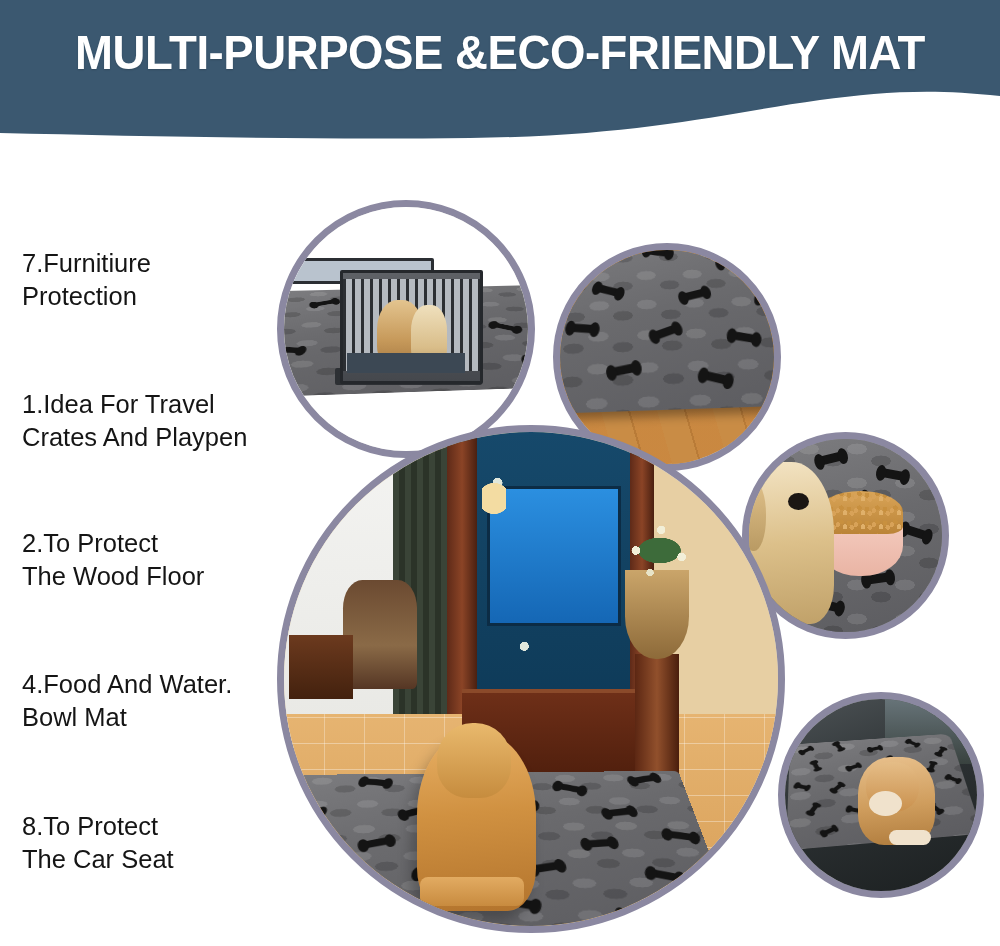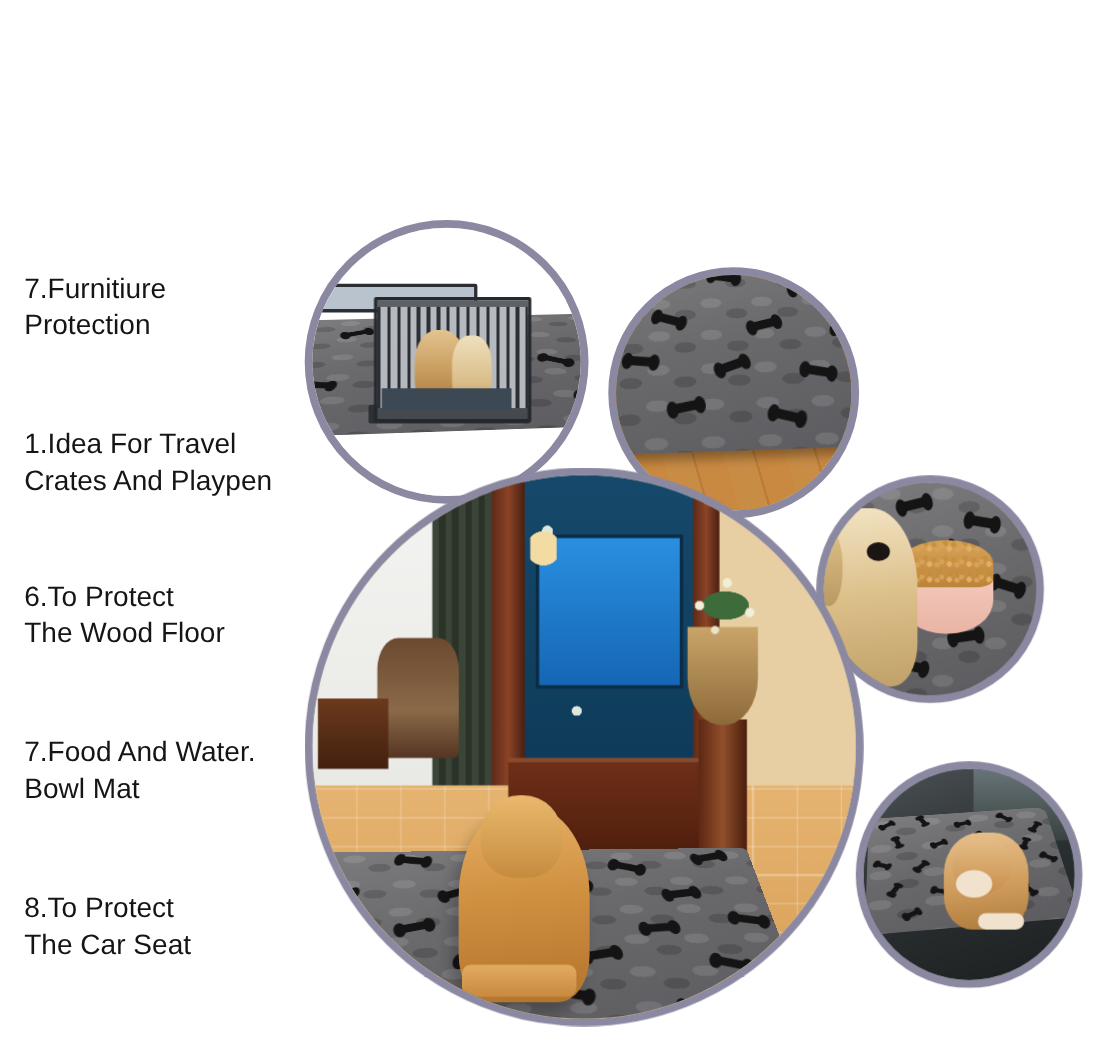--- a/index.html
+++ b/index.html
@@ -248,29 +248,35 @@
   .car-pup-paws{
     position:absolute;left:54%;top:68%;width:22%;height:8%;
     background:#f0e2cc;border-radius:8px;
   }
 </style>
 </head>
 <body>
 
 <div class="page">
 
+  <div class="header">
+    <svg width="1000" height="152" viewBox="0 0 1000 152">
+      <path d="M0,0 L1000,0 L1000,96 C930,88 880,92 820,100 C720,114 640,136 470,138 C300,140 140,136 0,133 Z" fill="#3b5870"></path>
+    </svg>
+    <div class="header-title">MULTI-PURPOSE &amp;ECO-FRIENDLY MAT</div>
+  </div>
 
   <div class="feature-list">
     <div class="feature-item fi-0">7.Furnitiure
    Protection</div>
     <div class="feature-item fi-1">1.Idea For Travel
    Crates And Playpen</div>
-    <div class="feature-item fi-2">6.To Protect
+    <div class="feature-item fi-2">2.To Protect
    The Wood Floor</div>
-    <div class="feature-item fi-3">7.Food And Water.
+    <div class="feature-item fi-3">4.Food And Water.
    Bowl Mat</div>
     <div class="feature-item fi-4">8.To Protect
    The Car Seat</div>
   </div>
 
   <div class="collage">
 
     <div class="circ c-crate">
       <div class="inner">
         <div class="crate-bg"></div>

